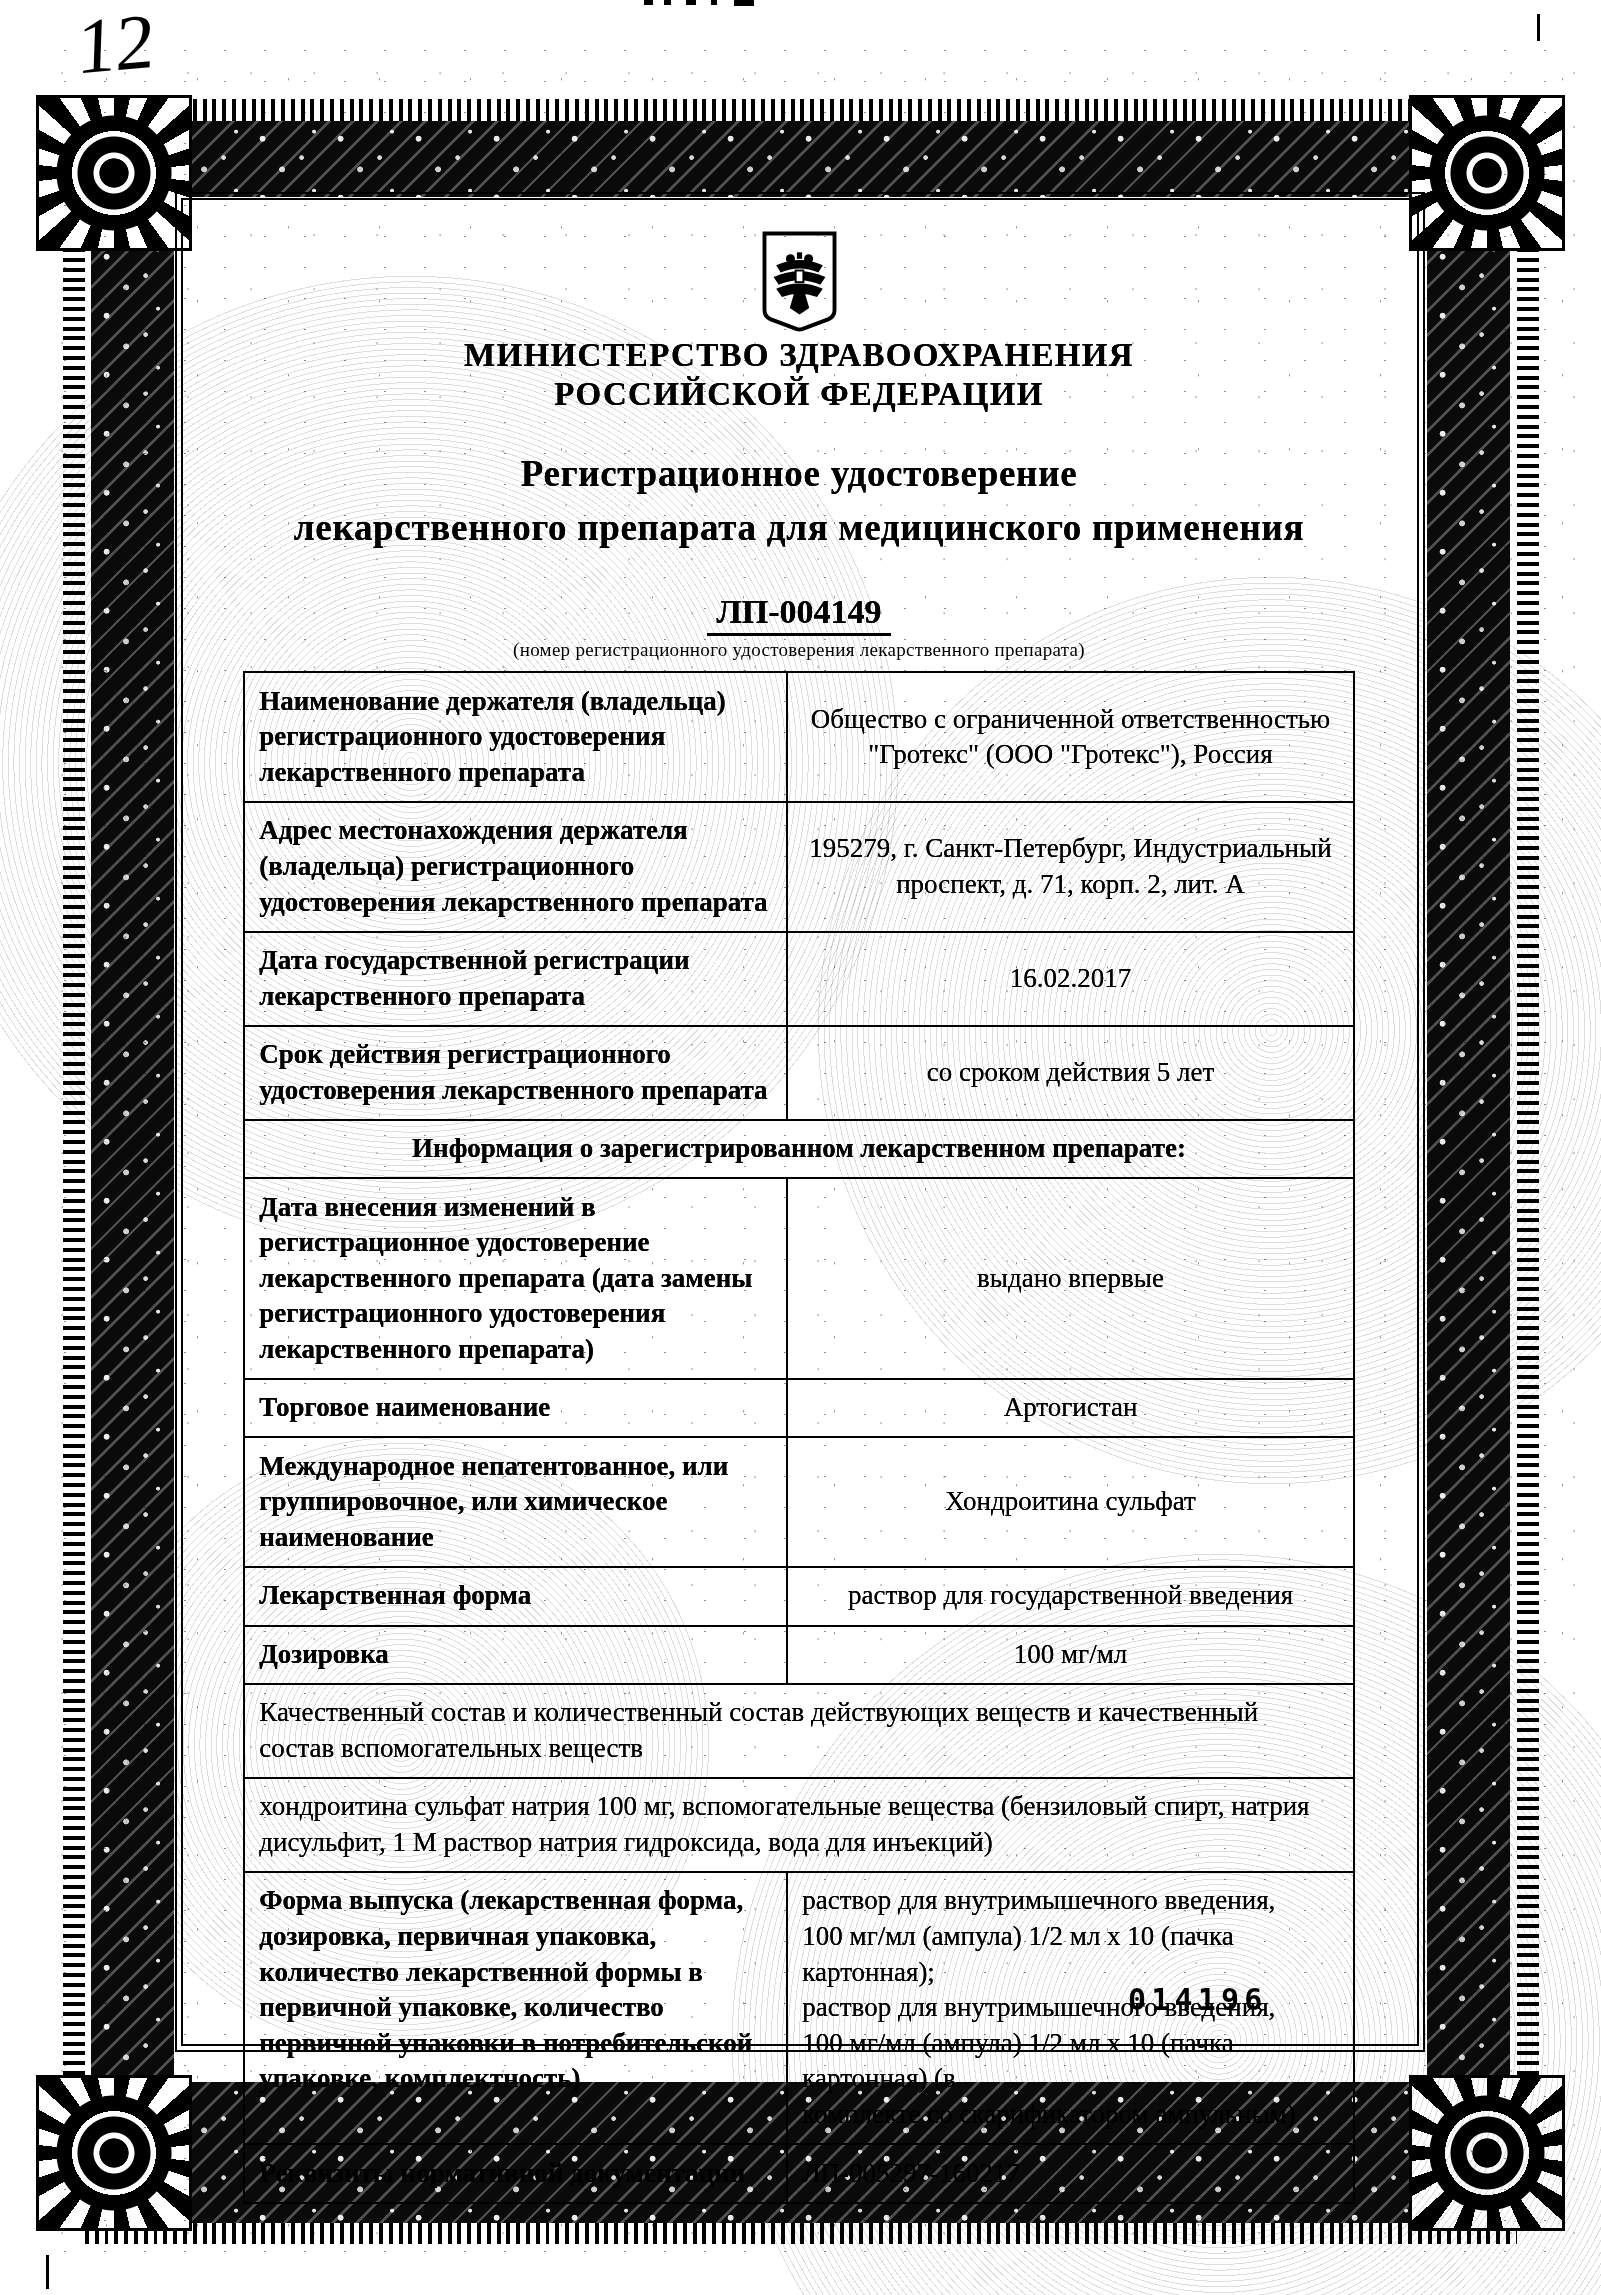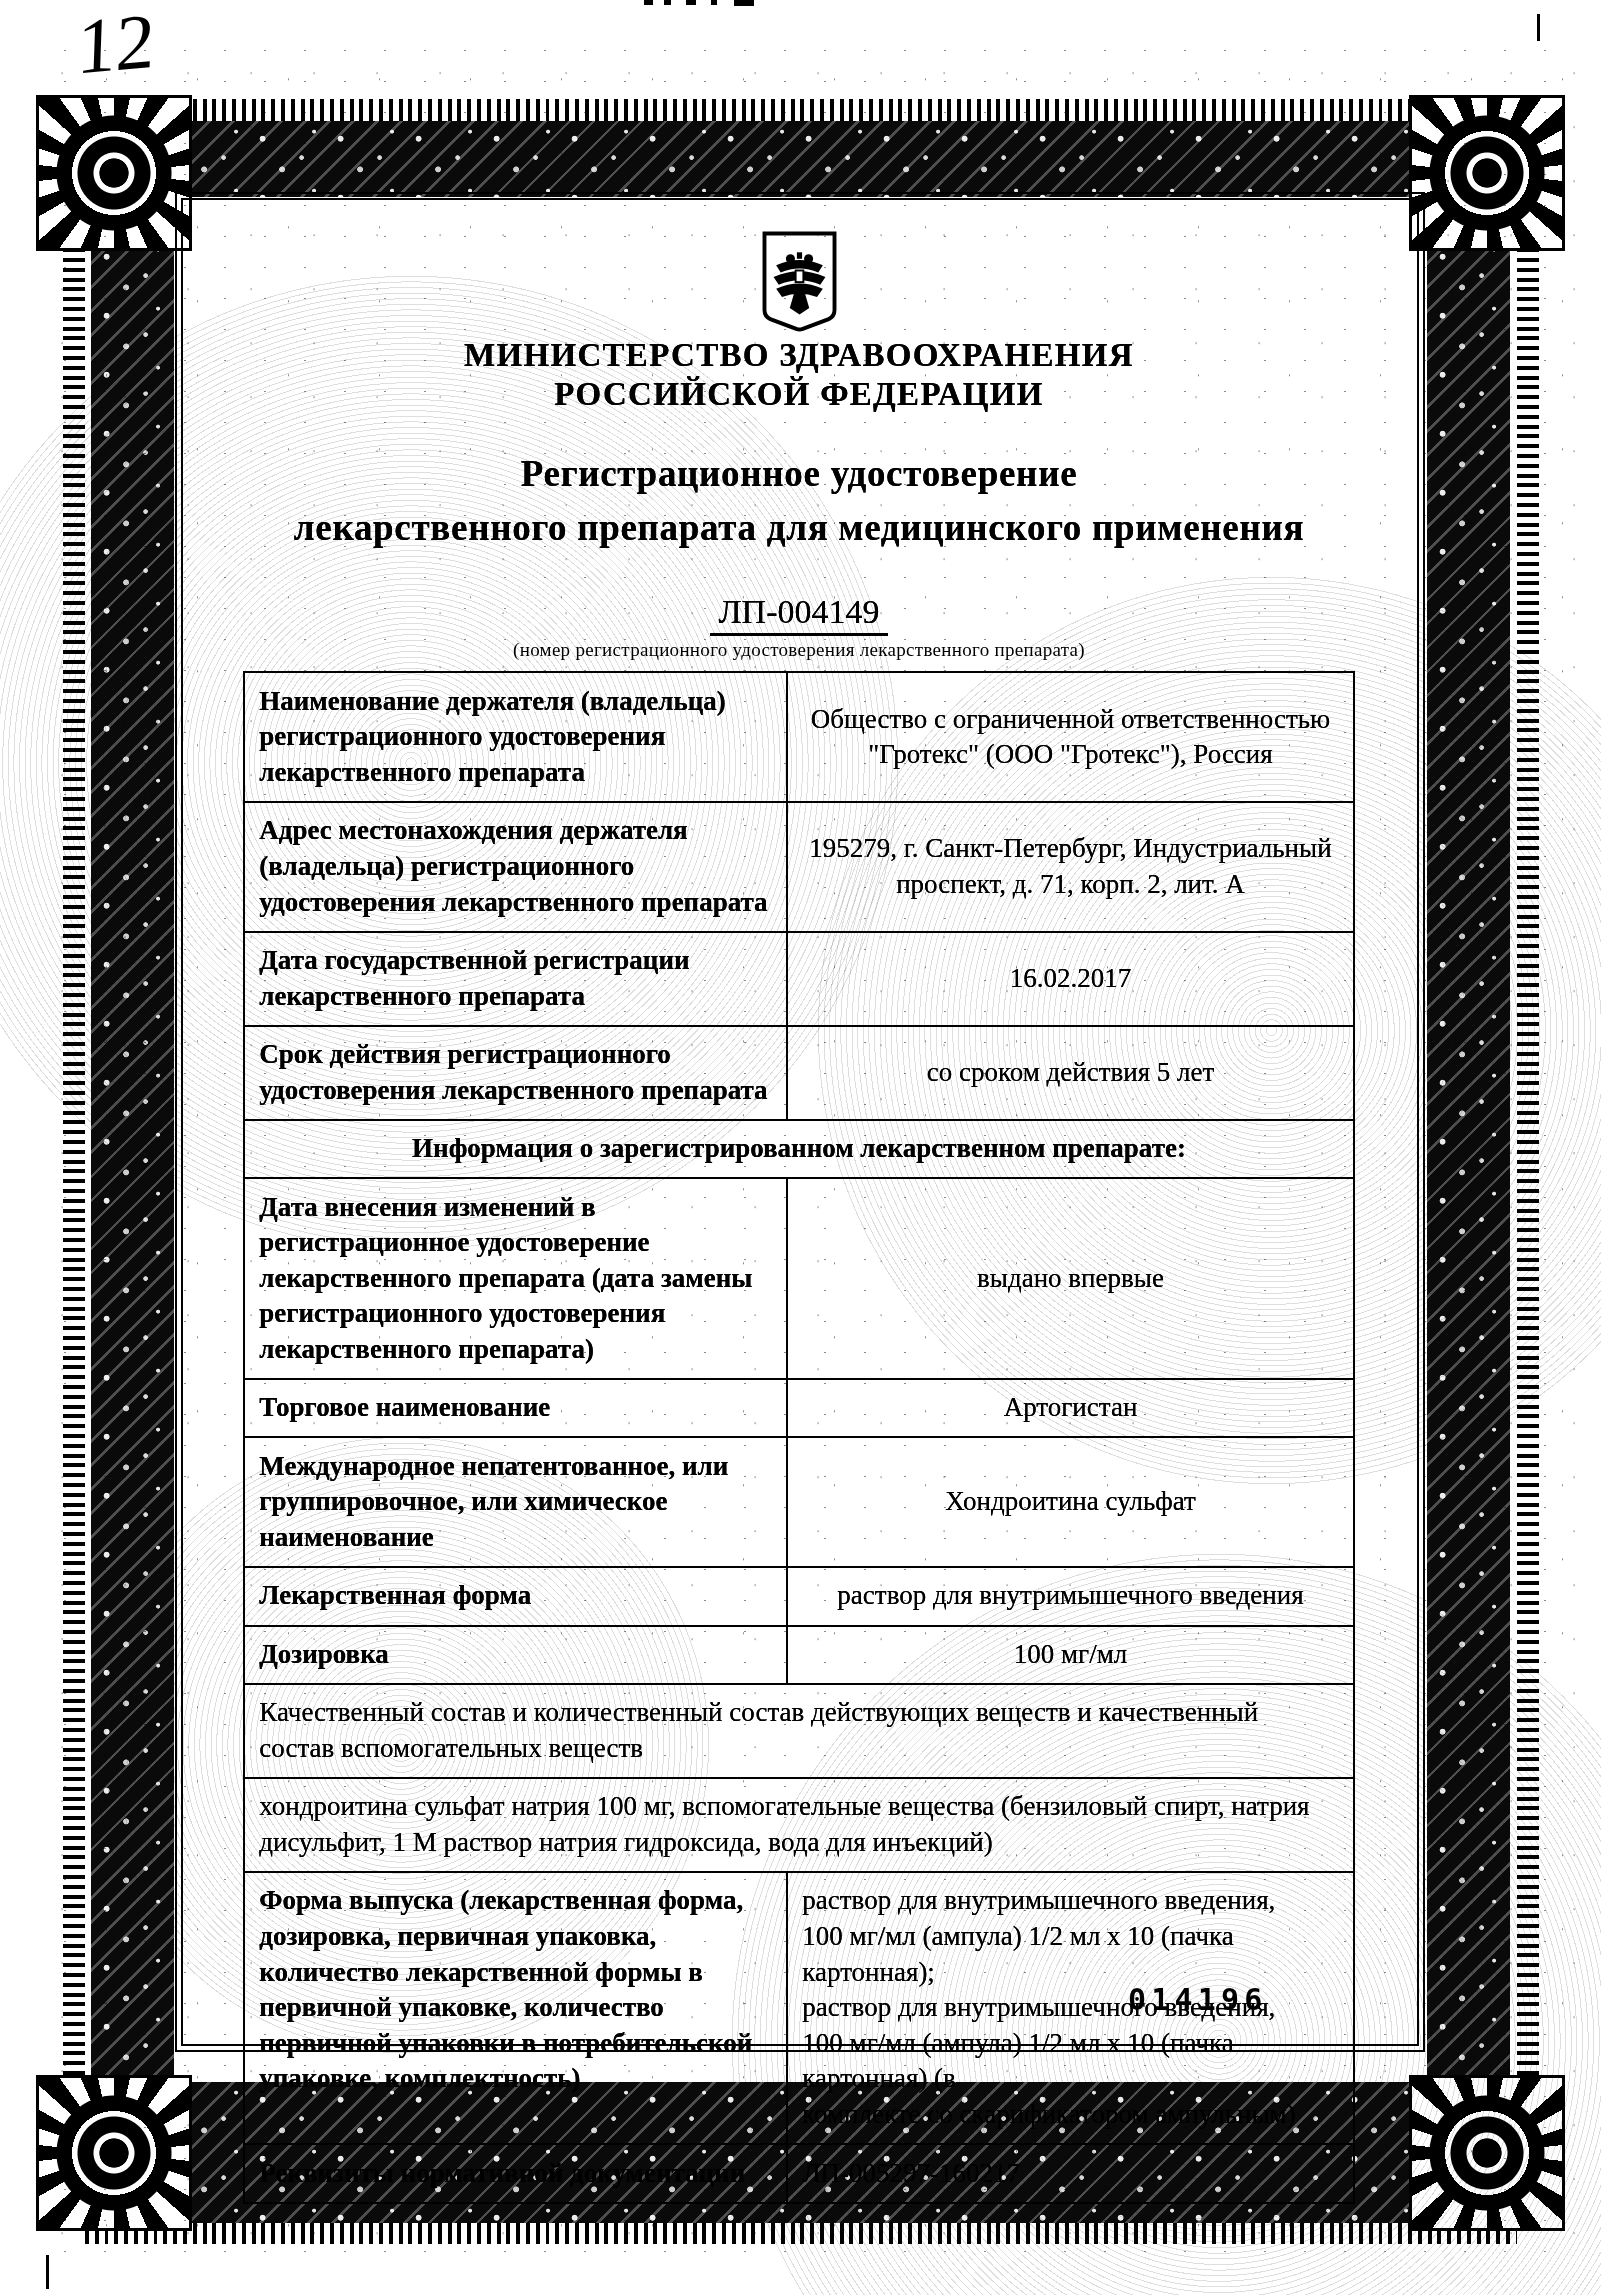--- a/index.html
+++ b/index.html
@@ -35,21 +35,21 @@
   .rosette{position:absolute;width:150px;height:150px;border:3.9px solid #000;background-color:#000;
     background-image:
       radial-gradient(circle at 50% 50%, #000 0 14.3px, #fff 15px 20px, #000 21px 36px, #fff 37px 42px, #000 42px 57px, rgba(0,0,0,0) 58px),
       repeating-conic-gradient(#000 0 12deg, #fff 12deg 24deg);}
   .inner-frame{position:absolute;border:2px solid #000;outline:2px solid #000;outline-offset:4.6px;}
   
   .content{position:absolute;left:183px;top:200px;width:1232px;height:1842px;padding:17px 60px;box-sizing:border-box;text-align:center;}
   .emblem{margin:13px auto 2.6px;display:block;}
   .ministry{font-weight:bold;font-size:33px;line-height:1.18;letter-spacing:1.3px;text-shadow:0 0 0.4px #000;}
   .doc-title{margin-top:34px;font-weight:bold;font-size:37px;line-height:1.45;letter-spacing:0.7px;text-shadow:0 0 0.5px #000;}
-  .reg-num{display:inline-block;margin-top:38px;font-weight:normal;font-size:34px;border-bottom:3.3px solid #000;padding:0 9px 2.6px;text-shadow:0 0 0.5px #000;}
+  .reg-num{display:inline-block;margin-top:38px;font-weight:bold;font-size:34px;border-bottom:3.3px solid #000;padding:0 9px 2.6px;text-shadow:0 0 0.5px #000;}
   .reg-cap{margin-top:3px;font-size:19px;letter-spacing:0.3px;}
   
   .reg-table{margin-top:10px;border:2.6px solid #000;text-align:left;}
   .t-row{display:grid;grid-template-columns:543px 1fr;border-bottom:2.6px solid #000;}
   .t-row:last-child{border-bottom:none;}
   .t-row.full{display:block;}
   .cell{padding:10.4px 14.3px;font-size:27px;line-height:1.32;text-shadow:0 0 0.3px #000;}
   .cell.lbl{font-weight:bold;border-right:2px solid #000;}
   .cell.val{display:flex;align-items:center;justify-content:center;text-align:center;white-space:pre-line;}
   .cell.val.left{justify-content:flex-start;text-align:left;}
@@ -158,21 +158,21 @@
         <div class="t-row">
           <div class="cell lbl">Торговое наименование</div>
           <div class="cell val">Артогистан</div>
         </div>
         <div class="t-row">
           <div class="cell lbl">Международное непатентованное, или группировочное, или химическое наименование</div>
           <div class="cell val">Хондроитина сульфат</div>
         </div>
         <div class="t-row">
           <div class="cell lbl">Лекарственная форма</div>
-          <div class="cell val">раствор для внутримышечного введения</div>
+          <div class="cell val">раствор для государственной введения</div>
         </div>
         <div class="t-row">
           <div class="cell lbl">Дозировка</div>
           <div class="cell val">100 мг/мл</div>
         </div>
         <div class="t-row full left-text">
           <div class="cell">Качественный состав и количественный состав действующих веществ и качественный состав вспомогательных веществ</div>
         </div>
         <div class="t-row full left-text">
           <div class="cell">хондроитина сульфат натрия 100 мг, вспомогательные вещества (бензиловый спирт, натрия дисульфит, 1 М раствор натрия гидроксида, вода для инъекций)</div>

